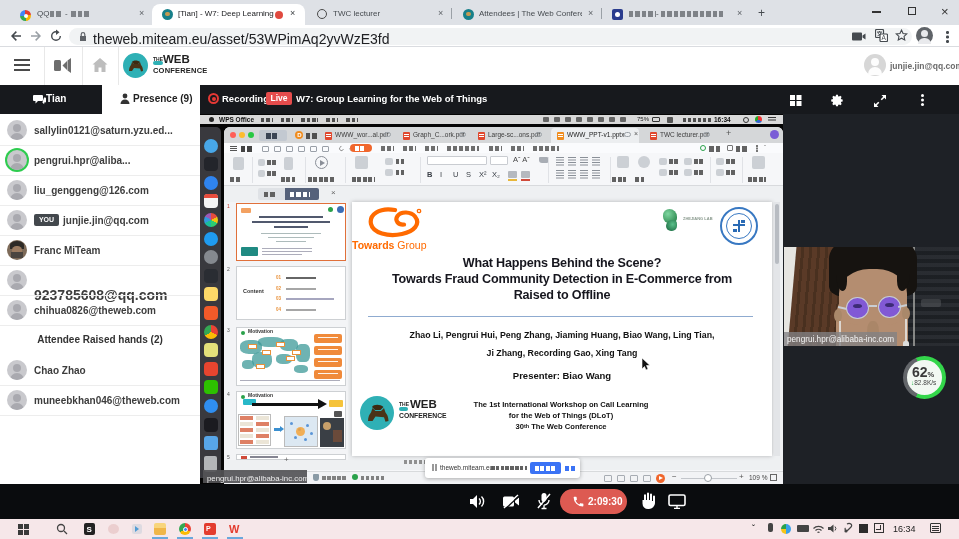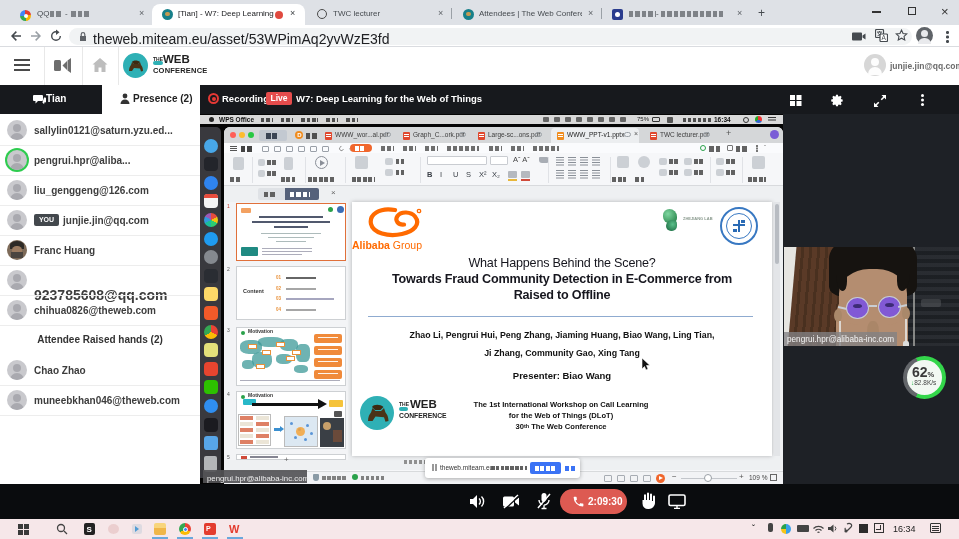--- a/index.html
+++ b/index.html
@@ -114,26 +114,26 @@
 <div class="a" style="left:102px;top:85px;width:98px;height:29px;background:#fff"></div>
 <svg class="a" style="left:33px;top:94px" width="13" height="11" viewBox="0 0 13 11">
     <path d="M1 1h8a1 1 0 0 1 1 1v4a1 1 0 0 1-1 1H5L2.5 9.5V7H1a1 1 0 0 1-1-1V2a1 1 0 0 1 1-1z" fill="#fff"></path>
     <path d="M11 3.5h1.2a.8.8 0 0 1 .8.8v3.4a.8.8 0 0 1-.8.8h-1v1.8L9.4 8.5" fill="#fff"></path>
   </svg>
 <div class="a" style="left:46px;top:93px;font-size:10px;font-weight:bold;color:#fff">Tian</div>
 <svg class="a" style="left:120px;top:93px" width="10" height="11" viewBox="0 0 10 11">
     <circle cx="5" cy="3" r="2.4" fill="#333"></circle>
     <path d="M0.5 11a4.5 4.5 0 0 1 9 0z" fill="#333"></path>
   </svg>
-<div class="a" style="left:133px;top:93px;font-size:10px;font-weight:bold;color:#222">Presence (2)</div>
+<div class="a" style="left:133px;top:93px;font-size:10px;font-weight:bold;color:#222">Presence (9)</div>
 <div class="a" style="left:208px;top:93px;width:11px;height:11px;border-radius:50%;border:2px solid #e53935"></div>
 <div class="a" style="left:211.5px;top:96.5px;width:4px;height:4px;border-radius:50%;background:#e53935"></div>
 <div class="a" style="left:222px;top:93px;font-size:9.5px;font-weight:bold;color:#fff">Recording...</div>
 <div class="a" style="left:266px;top:92px;width:26px;height:13px;background:#e64c4c;border-radius:2px;color:#fff;font-size:8.5px;font-weight:bold;text-align:center;line-height:13px">Live</div>
-<div class="a" style="left:296px;top:93px;font-size:9.5px;font-weight:bold;color:#fff">W7: Deep Learning for the Web of Things</div>
+<div class="a" style="left:296px;top:93px;font-size:9.5px;font-weight:bold;color:#fff">W7: Group Learning for the Web of Things</div>
 <svg class="a" style="left:790px;top:95px" width="12" height="11" viewBox="0 0 12 11">
     <rect width="5" height="5" fill="#fff"></rect>
     <rect x="6.5" width="5" height="5" fill="#fff"></rect>
     <rect y="6" width="5" height="5" fill="#fff"></rect>
     <rect x="6.5" y="6" width="5" height="5" fill="#fff"></rect>
   </svg>
 <svg class="a" style="left:831px;top:94px" width="13" height="13" viewBox="0 0 20 20">
     <path d="M10 6.5A3.5 3.5 0 1 0 10 13.5 3.5 3.5 0 0 0 10 6.5zm8 5-.1-3-2.2-.4a6 6 0 0 0-.6-1.4l1.3-1.9-2.1-2.1-1.9 1.3a6 6 0 0 0-1.4-.6L10.7 1h-3l-.4 2.3a6 6 0 0 0-1.4.6L4 2.7 1.9 4.8l1.3 1.9a6 6 0 0 0-.6 1.4L.3 8.5v3l2.3.4a6 6 0 0 0 .6 1.4l-1.3 1.9 2.1 2.1 1.9-1.3a6 6 0 0 0 1.4.6l.4 2.2h3l.4-2.2a6 6 0 0 0 1.4-.6l1.9 1.3 2.1-2.1-1.3-1.9a6 6 0 0 0 .6-1.4z" fill="#fff"></path>
   </svg>
 <svg class="a" style="left:874px;top:95px" width="12" height="12" viewBox="0 0 12 12">
@@ -165,21 +165,21 @@
     <div class="a" style="left:3px;top:13px;width:14px;height:8px;border-radius:7px 7px 0 0;background:#a9a9af"></div>
   </div>
 <div class="a" style="left:34px;top:214px;width:25px;height:12px;background:#43484d;border-radius:2px;color:#fff;font-size:7px;font-weight:bold;text-align:center;line-height:12px">YOU</div>
 <div class="a" style="left:63px;top:215px;font-size:10px;color:#3d3d3d;font-weight:bold;white-space:nowrap;">junjie.jin@qq.com</div>
 <div class="a" style="left:0;top:235px;width:200px;height:1px;background:#ededed"></div>
 <div class="a" style="left:7px;top:240px;width:20px;height:20px;border-radius:50%;background:#7d6a58;overflow:hidden">
     <div class="a" style="left:3px;top:1px;width:14px;height:8px;border-radius:50% 50% 0 0;background:#2e2a26"></div>
     <div class="a" style="left:5px;top:6px;width:10px;height:9px;border-radius:45%;background:#9c7b60"></div>
     <div class="a" style="left:4px;top:12px;width:12px;height:6px;background:#4b4540"></div>
   </div>
-<div class="a" style="left:34px;top:245px;font-size:10px;color:#3d3d3d;font-weight:bold;white-space:nowrap;">Franc Huang</div>
+<div class="a" style="left:34px;top:245px;font-size:10px;color:#3d3d3d;font-weight:bold;white-space:nowrap;">Franc MiTeam</div>
 <div class="a" style="left:0;top:265px;width:200px;height:1px;background:#ededed"></div>
 <div class="a" style="left:7px;top:270px;width:20px;height:20px;border-radius:50%;background:#c9c9cd;overflow:hidden">
     <div class="a" style="left:6px;top:4px;width:8px;height:8px;border-radius:50%;background:#a9a9af"></div>
     <div class="a" style="left:3px;top:13px;width:14px;height:8px;border-radius:7px 7px 0 0;background:#a9a9af"></div>
   </div>
 <div class="a" style="left:34px;top:287px;font-size:14px;color:#3d3d3d;font-weight:bold;white-space:nowrap;">923785608@qq.com</div>
 <div class="a" style="left:0;top:295px;width:200px;height:1px;background:#ededed"></div>
 <div class="a" style="left:7px;top:300px;width:20px;height:20px;border-radius:50%;background:#c9c9cd;overflow:hidden">
     <div class="a" style="left:6px;top:4px;width:8px;height:8px;border-radius:50%;background:#a9a9af"></div>
     <div class="a" style="left:3px;top:13px;width:14px;height:8px;border-radius:7px 7px 0 0;background:#a9a9af"></div>
@@ -476,36 +476,36 @@
 <div class="a" style="left:241px;top:456px;width:6px;height:3px;background:#d04a3a"></div>
 <div class="a" style="left:250px;top:456px;width:28px;height:2px;background:#667;opacity:.8"></div>
 <div class="a" style="left:284px;top:455px;font-size:8px;color:#666;font-weight:normal;white-space:nowrap;">+</div>
 <div class="a" style="left:352px;top:202px;width:420px;height:254px;background:#fff;box-shadow:0 0 4px rgba(0,0,0,.25)"></div>
 <div class="a" style="left:774px;top:202px;width:6px;height:254px;background:#e3e5e8"></div>
 <div class="a" style="left:775px;top:204px;width:4px;height:60px;background:#b8bcc2;border-radius:2px"></div>
 <svg class="a" style="left:366px;top:206px" width="58" height="34" viewBox="0 0 58 34">
 <path d="M29 4 C13 1 3 9 5 18 C7 27 22 31 36 28 C48 25.5 55 18 49 10.5 C45 5.5 35 5 31.5 10 C28.5 14.5 32 19 38 18.5" fill="none" stroke="#ff6a00" stroke-width="4.2" stroke-linecap="round"></path>
 <circle cx="53" cy="5" r="1.7" fill="none" stroke="#ff6a00" stroke-width="1.3"></circle>
   </svg>
-<div class="a" style="left:352px;top:239px;font-size:10.5px;color:#ff6a00;font-weight:normal;white-space:nowrap;"><b>Alibaba</b> Group</div>
+<div class="a" style="left:352px;top:239px;font-size:10.5px;color:#ff6a00;font-weight:normal;white-space:nowrap;"><b>Towards</b> Group</div>
 <div class="a" style="left:663px;top:209px;width:14px;height:14px;border-radius:50% 60% 40% 50%;background:radial-gradient(circle at 35% 35%,#7fd6a0,#1d7a3f)"></div>
 <div class="a" style="left:666px;top:220px;width:11px;height:11px;border-radius:60% 40% 50% 50%;background:radial-gradient(circle at 60% 40%,#5ac08a,#15603a)"></div>
 <div class="a" style="left:683px;top:216px;font-size:4px;color:#8a9a8e;font-weight:bold;white-space:nowrap;">ZHEJIANG LAB</div>
 <div class="a" style="left:720px;top:207px;width:38px;height:38px;border-radius:50%;background:#fff;border:2px solid #3878c2"></div>
 <div class="a" style="left:726px;top:213px;width:26px;height:26px;border-radius:50%;border:1px solid #3878c2"></div>
 <svg class="a" style="left:731px;top:218px" width="16" height="16" viewBox="0 0 16 16">
 <path d="M2 6h5V2h2v4h5v2H9v6H7V8H2z" fill="#2a6bb5"></path>
     <path d="M2 11h4v3H2zM10 2h4v3h-4z" fill="#2a6bb5"></path>
   </svg>
-<div class="a" style="left:352px;top:256px;width:420px;text-align:center;font-size:12.6px;font-weight:normal;color:#16161e;letter-spacing:-.2px">What Happens Behind the Scene?</div>
+<div class="a" style="left:352px;top:256px;width:420px;text-align:center;font-size:12.6px;font-weight:bold;color:#16161e;letter-spacing:-.2px">What Happens Behind the Scene?</div>
 <div class="a" style="left:352px;top:272px;width:420px;text-align:center;font-size:12.6px;font-weight:bold;color:#16161e;letter-spacing:-.2px">Towards Fraud Community Detection in E-Commerce from</div>
 <div class="a" style="left:352px;top:288px;width:420px;text-align:center;font-size:12.6px;font-weight:bold;color:#16161e;letter-spacing:-.2px">Raised to Offline</div>
 <div class="a" style="left:368px;top:316px;width:385px;height:1px;background:#8fabd0"></div>
 <div class="a" style="left:352px;top:330px;width:420px;text-align:center;font-size:8.8px;font-weight:bold;color:#111">Zhao Li, Pengrui Hui, Peng Zhang, Jiaming Huang, Biao Wang, Ling Tian,</div>
-<div class="a" style="left:352px;top:348px;width:420px;text-align:center;font-size:8.8px;font-weight:bold;color:#111">Ji Zhang, Community Gao, Xing Tang</div>
+<div class="a" style="left:352px;top:348px;width:420px;text-align:center;font-size:8.8px;font-weight:bold;color:#111">Ji Zhang, Recording Gao, Xing Tang</div>
 <div class="a" style="left:352px;top:370px;width:420px;text-align:center;font-size:9.5px;font-weight:bold;color:#111">Presenter: Biao Wang</div>
 <div class="a" style="left:360px;top:396px;width:34px;height:34px;border-radius:50%;background:#2fb0b5"></div>
 <svg class="a" style="left:365px;top:402px" width="24" height="22" viewBox="0 0 24 22">
     <path d="M3 19c0-4 1.5-7 3-8.5l1.5-4.5 3 3h5.5l3-3L20.5 10.5c1.5 1.5 3 4.5 3 8.5l-3 .7-1.5-4.5-8.5-.7-3 4.5z" fill="#4a3418"></path>
     <path d="M7 5c1.5-3 8.5-3 11.5 0l-3 3H10z" fill="#3c2a12"></path>
   </svg>
 <div class="a" style="left:399px;top:401px;font-size:5px;color:#222;font-weight:bold;white-space:nowrap;">THE</div>
 <div class="a" style="left:399px;top:407px;width:9px;height:3.5px;background:#2fb0b5;border-radius:2px"></div>
 <div class="a" style="left:410px;top:398px;font-size:11.5px;color:#222;font-weight:bold;white-space:nowrap;">WEB</div>
 <div class="a" style="left:399px;top:412px;font-size:6.8px;color:#222;font-weight:bold;white-space:nowrap;">CONFERENCE</div>

